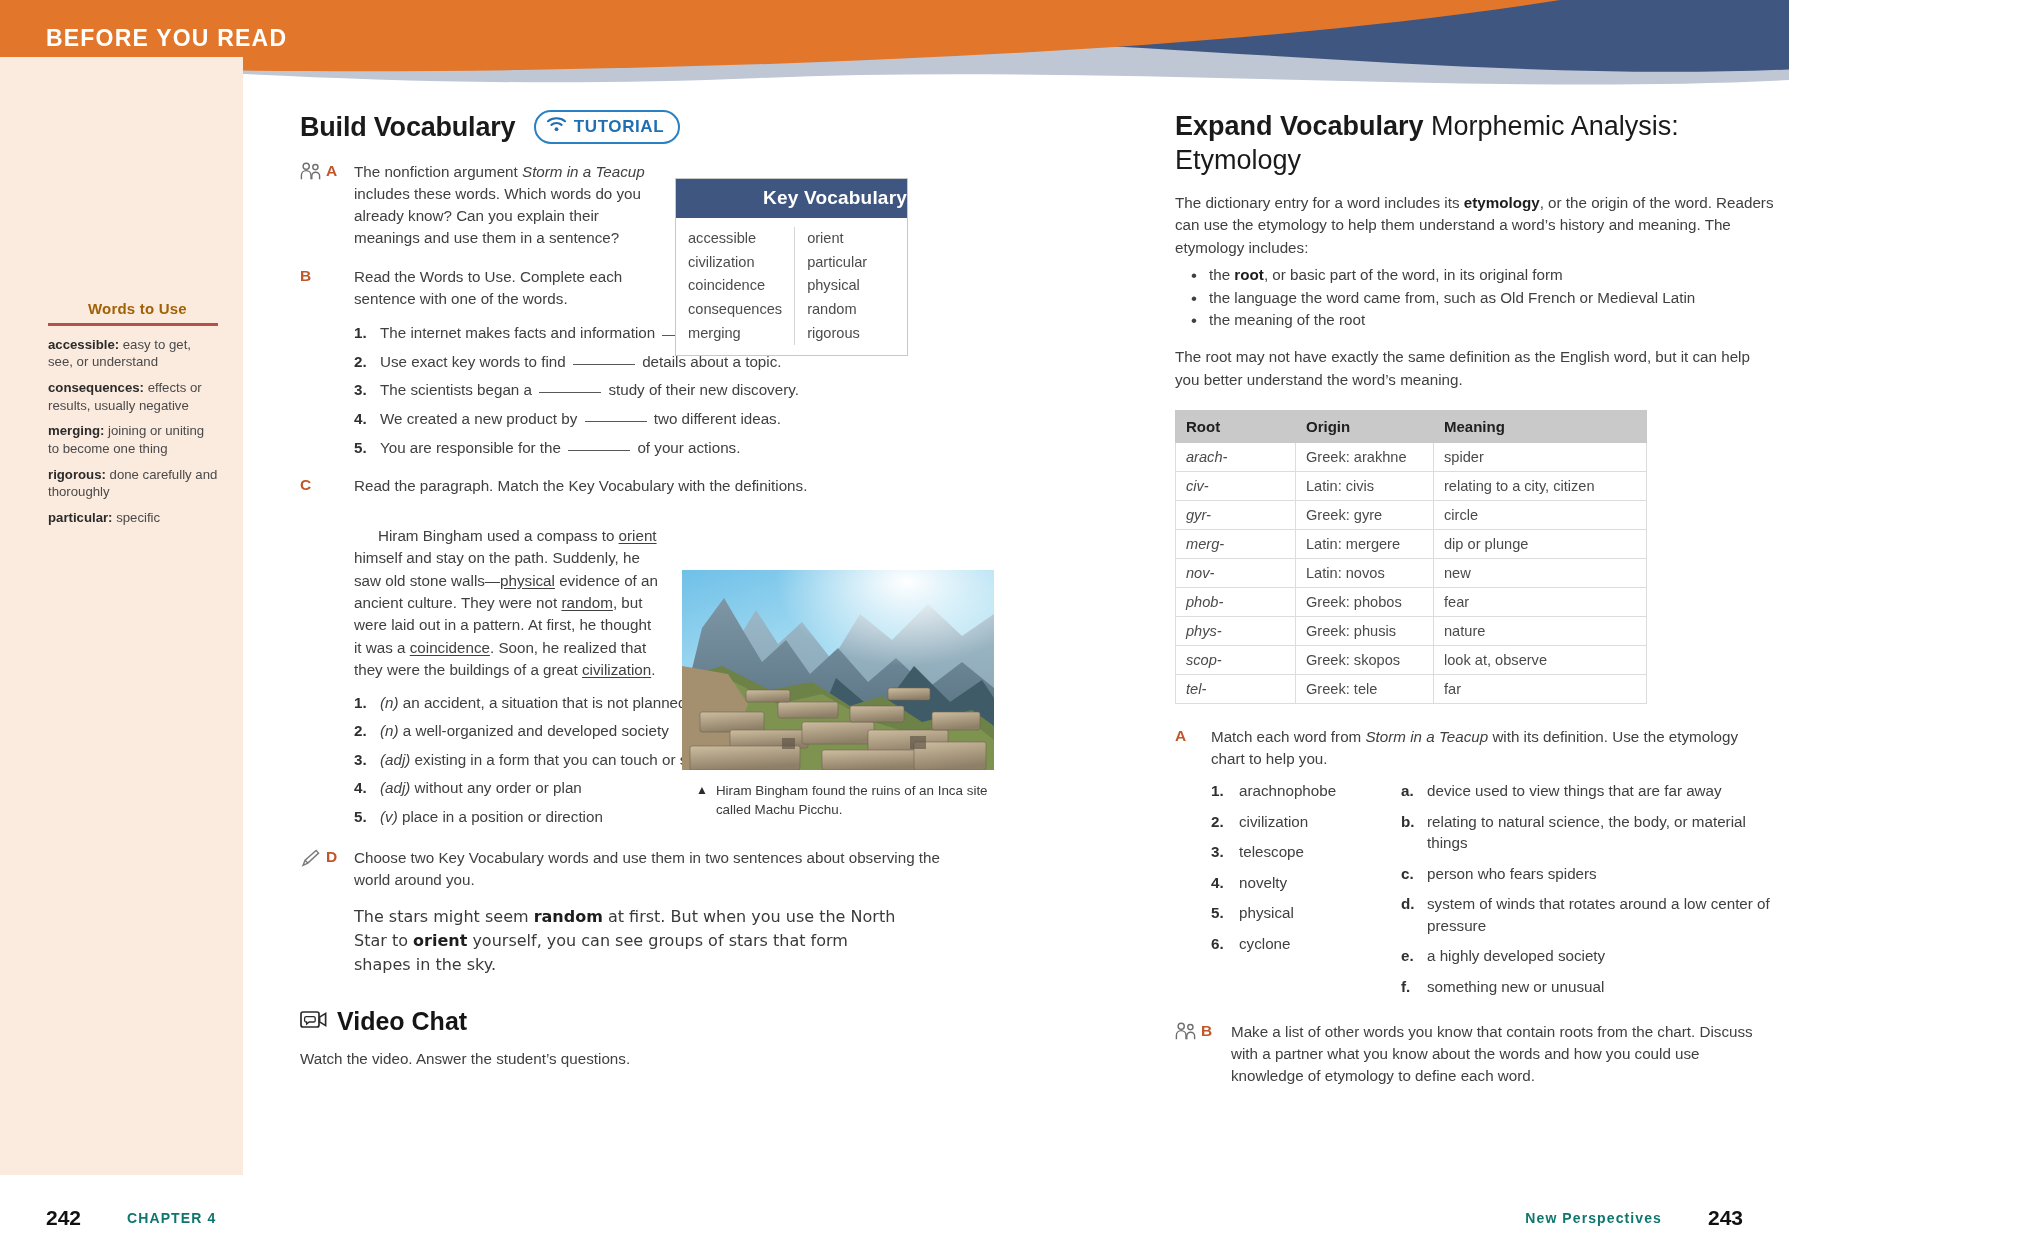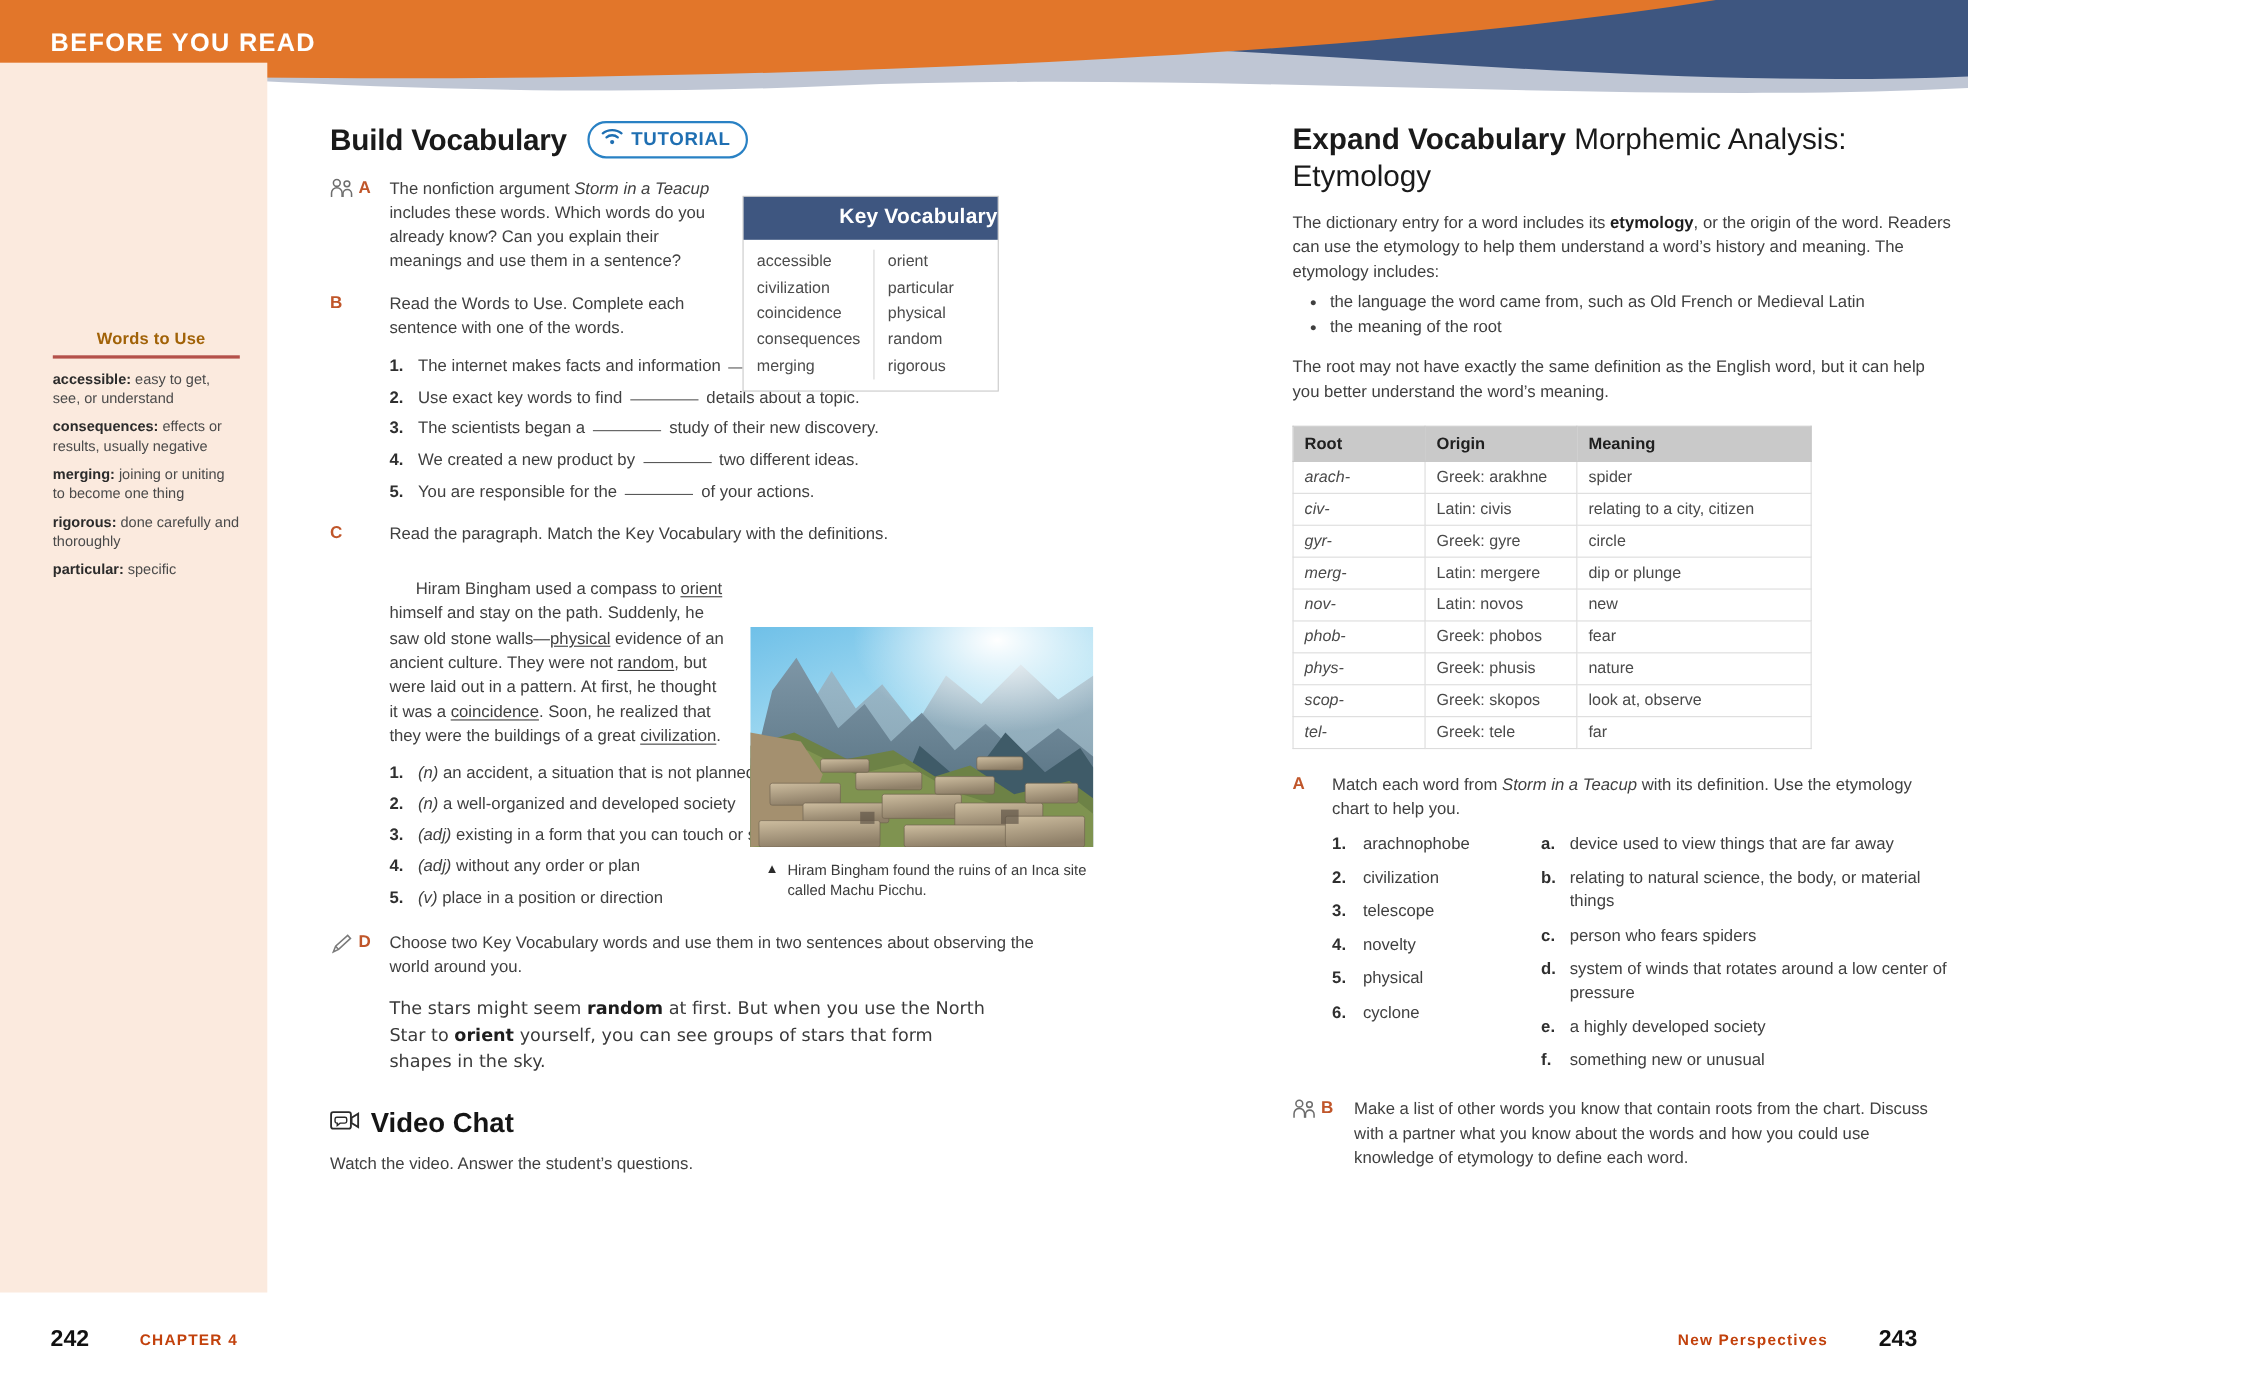--- a/index.html
+++ b/index.html
@@ -137,21 +137,21 @@
   .match-right { flex:1; }
   .match-left li, .match-right li { display:flex; font-size:15.2px; line-height:1.42; color:#404040; margin-bottom:9px; list-style:none;}
   .match-left li .n, .match-right li .n { width:28px; flex:0 0 28px; font-weight:bold; color:#2f2f2f;}
   .match-right li .n { width:26px; flex:0 0 26px; }
 
   
   .foot { position:absolute; bottom:30px; font-size:0; }
   .foot-left { left:46px; }
   .foot-right { right:46px; }
   .pg-num { font-size:21px; font-weight:bold; color:#111; display:inline-block; vertical-align:middle;}
-  .foot-lbl { font-size:14px; font-weight:bold; letter-spacing:1.1px; color:#c2410c; display:inline-block; vertical-align:middle;}
+  .foot-lbl { font-size:14px; font-weight:bold; letter-spacing:1.1px; color:#0f766e; display:inline-block; vertical-align:middle;}
   .foot-left .foot-lbl { margin-left:46px; }
   .foot-right .foot-lbl { margin-right:46px; }
 </style>
 </head>
 <body>
 
 <div id="page">
 
   <svg class="hdr-svg" viewBox="0 0 2040 130" preserveAspectRatio="none">
     <path d="M0,0 H2040 V52 C1700,118 1200,60 760,78 C430,92 180,68 0,62 Z" fill="#bfc6d4"></path>
@@ -376,20 +376,21 @@
       <span>Hiram Bingham found the ruins of an Inca site called Machu Picchu.</span>
     </div>
   </div>
 
   <div class="right-col">
     <h1 class="rp-title">
       <b>Expand Vocabulary</b><span>  Morphemic Analysis: Etymology</span>
     </h1>
     <p class="rp-para" id="rp-intro"><span>The dictionary entry for a word includes its </span><b>etymology</b><span>, or the origin of the word. Readers can use the etymology to help them understand a word’s history and meaning. The etymology includes:</span></p>
     <ul class="rp-bul" id="rp-bullets">
+        <li><span>the </span><b>root</b><span>, or basic part of the word, in its original form</span></li>
         <li><span>the language the word came from, such as Old French or Medieval Latin</span></li>
         <li><span>the meaning of the root</span></li>
       </ul>
     <p class="rp-para">The root may not have exactly the same definition as the English word, but it can help you better understand the word’s meaning.</p>
 
     <table class="ety">
       <colgroup>
           <col class="c1">
           <col class="c2">
           <col>

